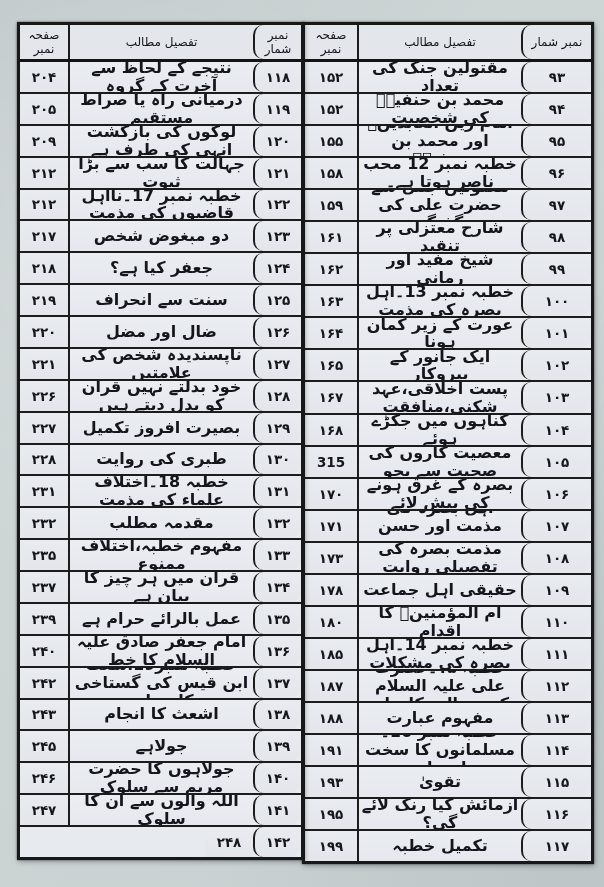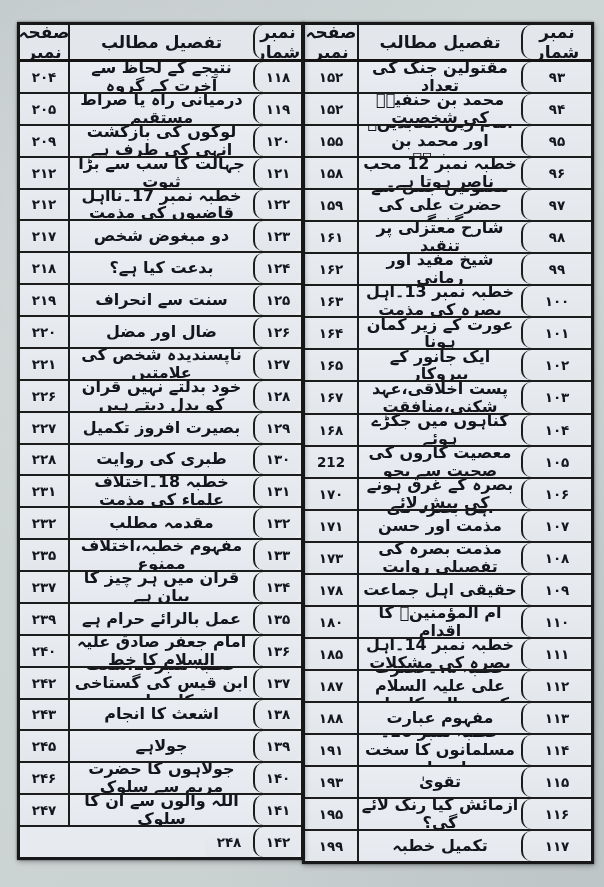--- a/index.html
+++ b/index.html
@@ -28,21 +28,21 @@
     display:flex;align-items:center;justify-content:center;text-align:center;
     border-left:2px solid #1c1c1c;  
     padding:1px 2px;overflow:hidden;color:#15151d;
   }
   .toc-row .cell:last-child{border-left:none;}
   .serial-col{flex:0 0 64px;border-radius:10px;}
   .page-col{flex:0 0 48px;}
   .toc-table.left .serial-col{flex:0 0 42px;}
   .toc-table.left .page-col{flex:0 0 44px;}
   .title-col{flex:1 1 auto;}
-  .hdr{font-weight:bold;font-size:17px;letter-spacing:0;}
+  .hdr{font-weight:normal;font-size:12px;letter-spacing:0;}
   .num{font-weight:bold;font-size:13.5px;font-family:"DejaVu Sans",sans-serif;}
   .ttl{font-weight:bold;font-size:16px;line-height:1.12;}
   .cell.ttl{background:linear-gradient(#eaedf1,#e5e8ee);}
   .cell.num{background:linear-gradient(#e8ebef,#e3e7ec);}
 </style>
 </head>
 <body>
 
 <div class="paper-noise"></div>
 
@@ -109,21 +109,21 @@
     <div class="cell page-col num">۱۶۷</div>
   </div>
       <div class="toc-row">
     <div class="cell serial-col num">۱۰۴</div>
     <div class="cell title-col ttl">گناہوں میں جکڑے ہوئے</div>
     <div class="cell page-col num">۱۶۸</div>
   </div>
       <div class="toc-row">
     <div class="cell serial-col num">۱۰۵</div>
     <div class="cell title-col ttl">معصیت کاروں کی صحبت سے بچو</div>
-    <div class="cell page-col num">212</div>
+    <div class="cell page-col num">315</div>
   </div>
       <div class="toc-row">
     <div class="cell serial-col num">۱۰۶</div>
     <div class="cell title-col ttl">بصرہ کے غرق ہونے کی پیش لائے</div>
     <div class="cell page-col num">۱۷۰</div>
   </div>
       <div class="toc-row">
     <div class="cell serial-col num">۱۰۷</div>
     <div class="cell title-col ttl">اہل بصرہ کی مذمت اور حسن بصری</div>
     <div class="cell page-col num">۱۷۱</div>
@@ -213,21 +213,21 @@
     <div class="cell title-col ttl">خطبہ نمبر 17۔نااہل قاضیوں کی مذمت</div>
     <div class="cell page-col num">۲۱۲</div>
   </div>
       <div class="toc-row">
     <div class="cell serial-col num">۱۲۳</div>
     <div class="cell title-col ttl">دو مبغوض شخص</div>
     <div class="cell page-col num">۲۱۷</div>
   </div>
       <div class="toc-row">
     <div class="cell serial-col num">۱۲۴</div>
-    <div class="cell title-col ttl">بدعت کیا ہے؟</div>
+    <div class="cell title-col ttl">جعفر کیا ہے؟</div>
     <div class="cell page-col num">۲۱۸</div>
   </div>
       <div class="toc-row">
     <div class="cell serial-col num">۱۲۵</div>
     <div class="cell title-col ttl">سنت سے انحراف</div>
     <div class="cell page-col num">۲۱۹</div>
   </div>
       <div class="toc-row">
     <div class="cell serial-col num">۱۲۶</div>
     <div class="cell title-col ttl">ضال اور مضل</div>

